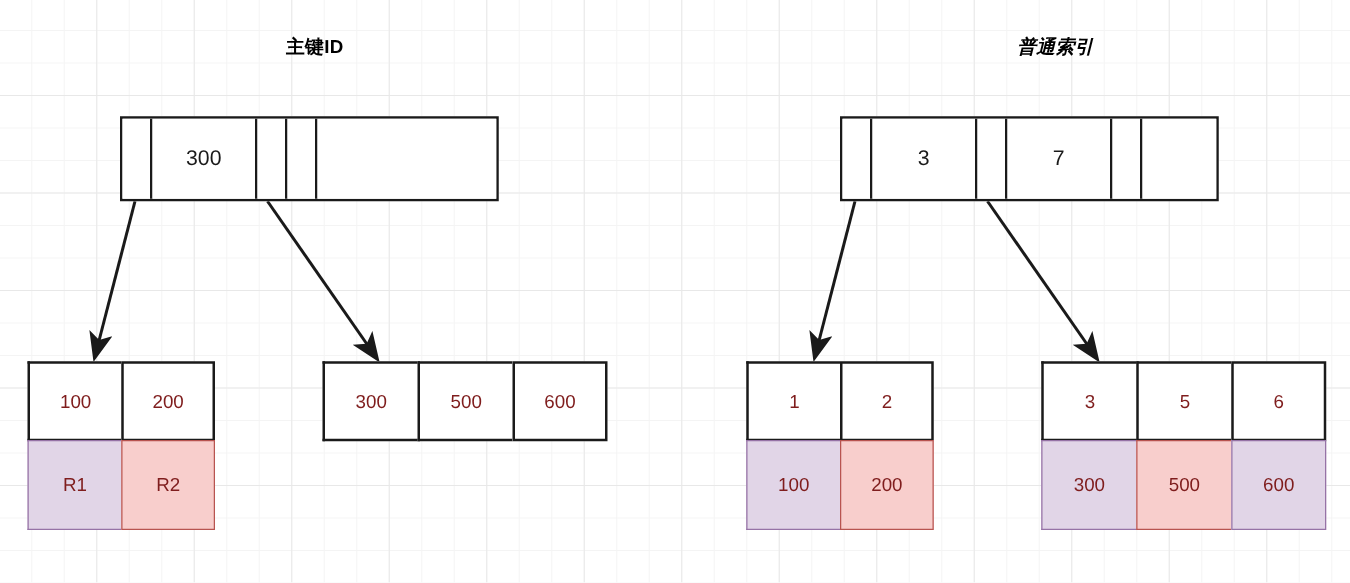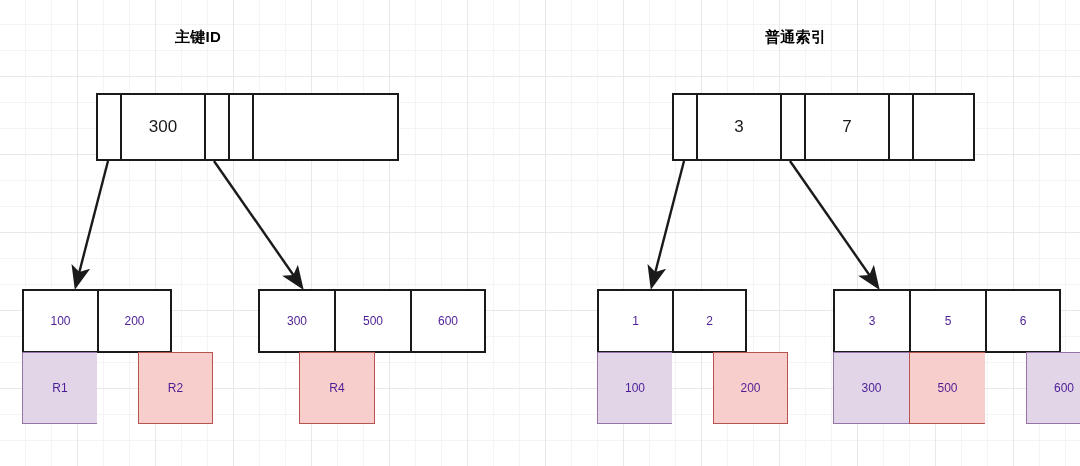--- a/index.html
+++ b/index.html
@@ -26,21 +26,21 @@
     overflow: hidden;
     font-family: "Liberation Sans", "DejaVu Sans", sans-serif;
   }
 
   .title {
     position: absolute;
     font-weight: bold;
     font-size: 15px;
     color: #000000;
     white-space: nowrap;
-    text-align: left;
+    text-align: right;
     letter-spacing: 0.3px;
   }
 
   
   .root-node {
     position: absolute;
     display: flex;
     height: 68px;
     box-sizing: border-box;
     border: 2px solid #1a1a1a;
@@ -68,41 +68,40 @@
     flex-direction: column;
   }
   .leaf-row {
     display: flex;
   }
   .leaf-cell {
     box-sizing: border-box;
     display: flex;
     align-items: center;
     justify-content: center;
-    font-size: 12px;
-    color: #4c1d95;
+    font-size: 15px;
+    color: #7f1d1d;
   }
   .leaf-row.keys .leaf-cell {
     height: 64px;
     background: #ffffff;
     border: 2px solid #1a1a1a;
     border-right-width: 0;
   }
   .leaf-row.keys .leaf-cell:last-child {
     border-right-width: 2px;
   }
   .leaf-row.data .leaf-cell {
     height: 72px;
     border: 1px solid;
     border-right-width: 0;
     margin-top: -1px;
   }
   .leaf-row.data .leaf-cell:last-child {
     border-right-width: 1px;
-    margin-left: 41px;
   }
   .leaf-cell.w2 { width: 75px; }
   .leaf-cell.w3 { width: 76px; }
 
   .fill-purple { background: #e1d5e7; border-color: #9673a6 !important; }
   .fill-pink   { background: #f8cecc; border-color: #b85450 !important; }
 
   .arrows {
     position: absolute;
     left: 0; top: 0;
@@ -153,25 +152,24 @@
     </div>
   </div>
 
   <div class="leaf-node" style="left:258px; top:289px;">
     <div class="leaf-row keys">
       <div class="leaf-cell w3">300</div>
       <div class="leaf-cell w3">500</div>
       <div class="leaf-cell w3">600</div>
     </div>
     <div class="leaf-row data">
-      <div class="leaf-cell w3 fill-pink">R4</div>
-    </div>
-  </div>
-
-  <div class="title" style="left:765px; top:28px; width:110px;">普通索引</div>
+    </div>
+  </div>
+
+  <div class="title" style="left:765px; top:28px; width:110px;font-style:italic;">普通索引</div>
 
   <div class="root-node" style="left:672px; top:93px; width:303px;">
     <div class="cell ptr"></div>
     <div class="cell key">3</div>
     <div class="cell ptr"></div>
     <div class="cell key">7</div>
     <div class="cell ptr"></div>
     <div class="cell tail"></div>
   </div>
 

